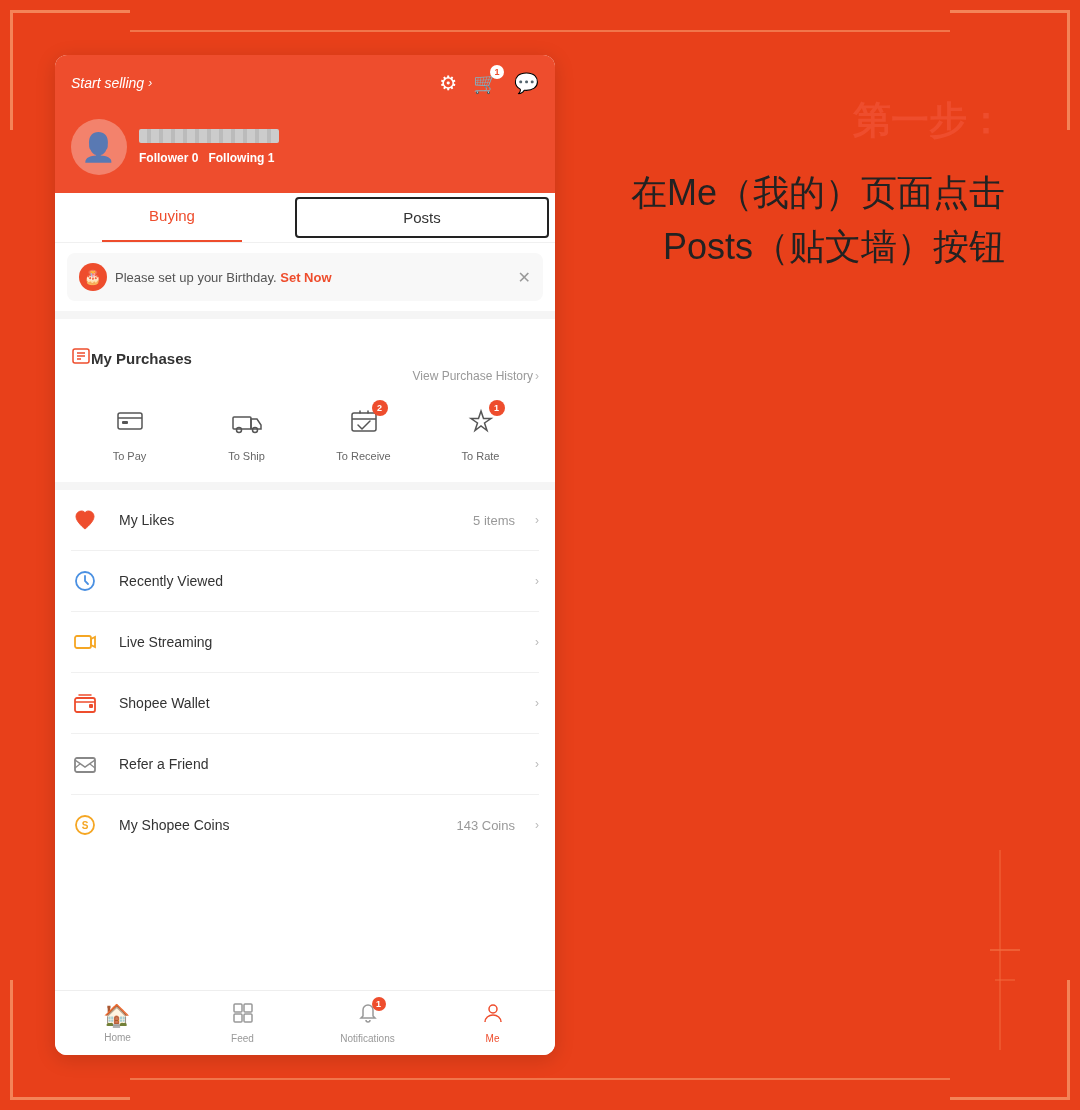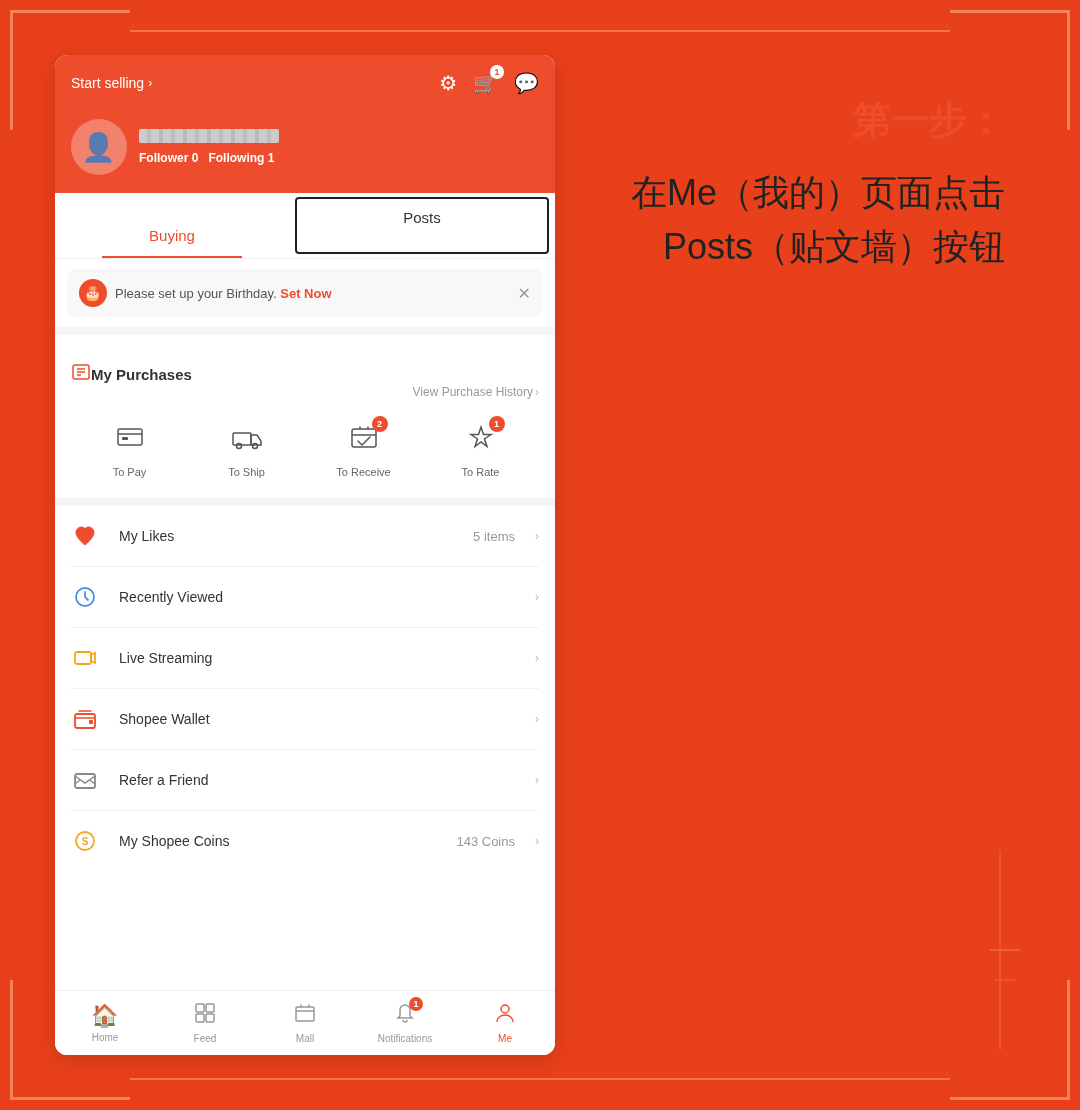--- a/index.html
+++ b/index.html
@@ -74,20 +74,21 @@
     }
 
     .start-selling-btn {
       display: flex;
       align-items: center;
       gap: 4px;
       color: #fff;
       font-size: 14px;
       font-weight: 500;
       cursor: pointer;
+      font-style: italic;
     }
     .chevron-right {
       font-size: 12px;
       color: #fff;
     }
 
     .header-icons {
       display: flex;
       align-items: center;
       gap: 16px;
@@ -163,21 +164,20 @@
       display: flex;
       border-bottom: 1px solid #f0f0f0;
     }
     .tab {
       flex: 1;
       text-align: center;
       padding: 14px 0;
       font-size: 15px;
       cursor: pointer;
       position: relative;
-      margin-top: 20px;
     }
     .tab.active {
       color: #ee4d2d;
     }
     .tab.active::after {
       content: '';
       position: absolute;
       bottom: 0;
       left: 20%;
       right: 20%;
@@ -688,30 +688,20 @@
         <svg width="22" height="22" viewBox="0 0 22 22" fill="none">
           <rect x="2" y="2" width="8" height="8" rx="1" stroke="#999" stroke-width="1.5" fill="none"></rect>
           <rect x="12" y="2" width="8" height="8" rx="1" stroke="#999" stroke-width="1.5" fill="none"></rect>
           <rect x="2" y="12" width="8" height="8" rx="1" stroke="#999" stroke-width="1.5" fill="none"></rect>
           <rect x="12" y="12" width="8" height="8" rx="1" stroke="#999" stroke-width="1.5" fill="none"></rect>
         </svg>
       </span>
       <span class="nav-label">Feed</span>
     </div>
 
-    <div class="nav-item">
-      <span class="nav-icon">
-        <svg width="22" height="22" viewBox="0 0 22 22" fill="none">
-          <rect x="2" y="5" width="18" height="14" rx="1" stroke="#999" stroke-width="1.5" fill="none"></rect>
-          <path d="M2 9h18" stroke="#999" stroke-width="1.5"></path>
-          <path d="M7 5V3M15 5V3" stroke="#999" stroke-width="1.5" stroke-linecap="round"></path>
-        </svg>
-      </span>
-      <span class="nav-label">Mall</span>
-    </div>
 
     <div class="nav-item">
       <span class="nav-icon">
         <svg width="22" height="22" viewBox="0 0 22 22" fill="none">
           <path d="M11 3C8 3 6 5.5 6 8v6l-2 2h14l-2-2V8c0-2.5-2-5-5-5z" stroke="#999" stroke-width="1.5" fill="none"></path>
           <path d="M9 18c0 1.1.9 2 2 2s2-.9 2-2" stroke="#999" stroke-width="1.5" fill="none"></path>
         </svg>
       </span>
       <span class="nav-badge">1</span>
       <span class="nav-label">Notifications</span>

